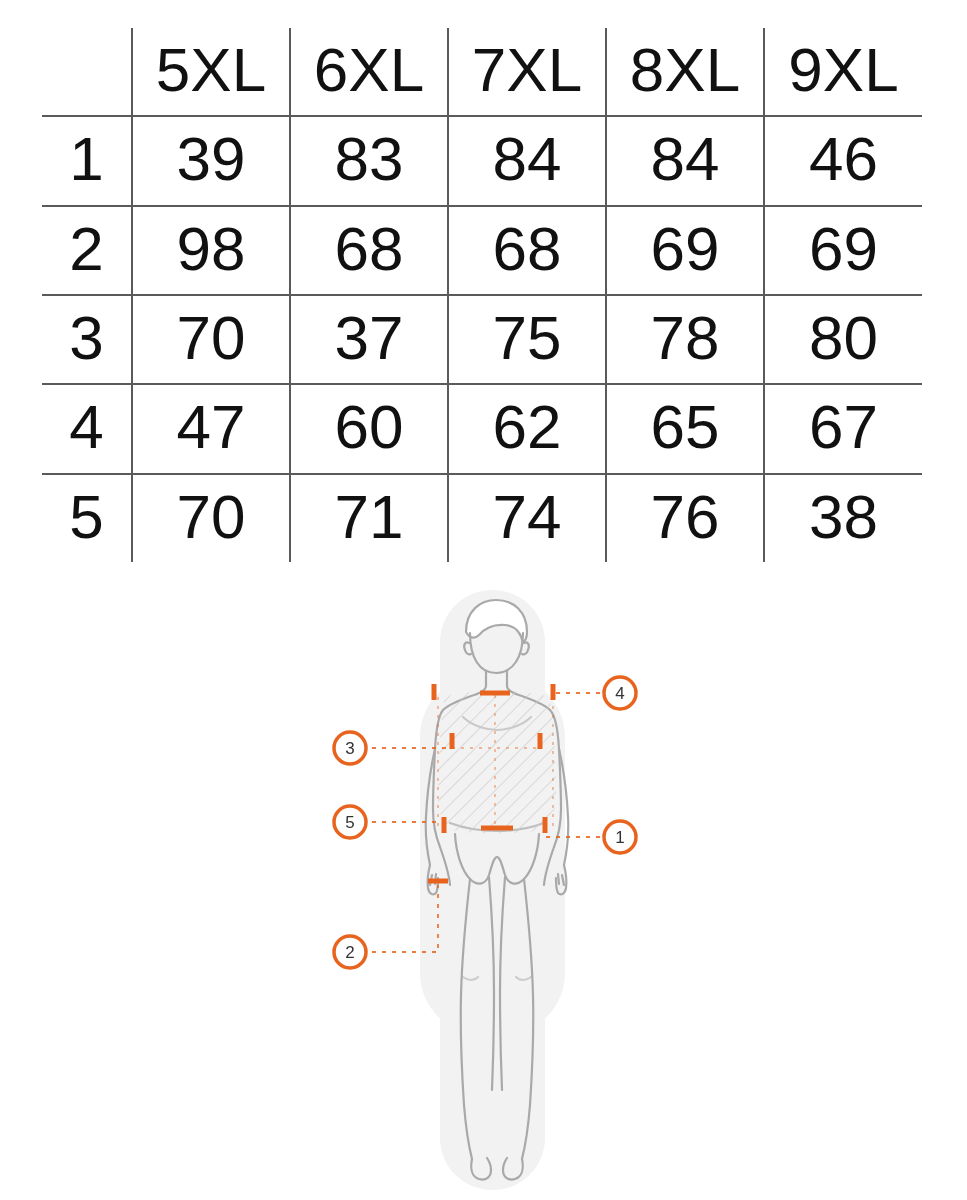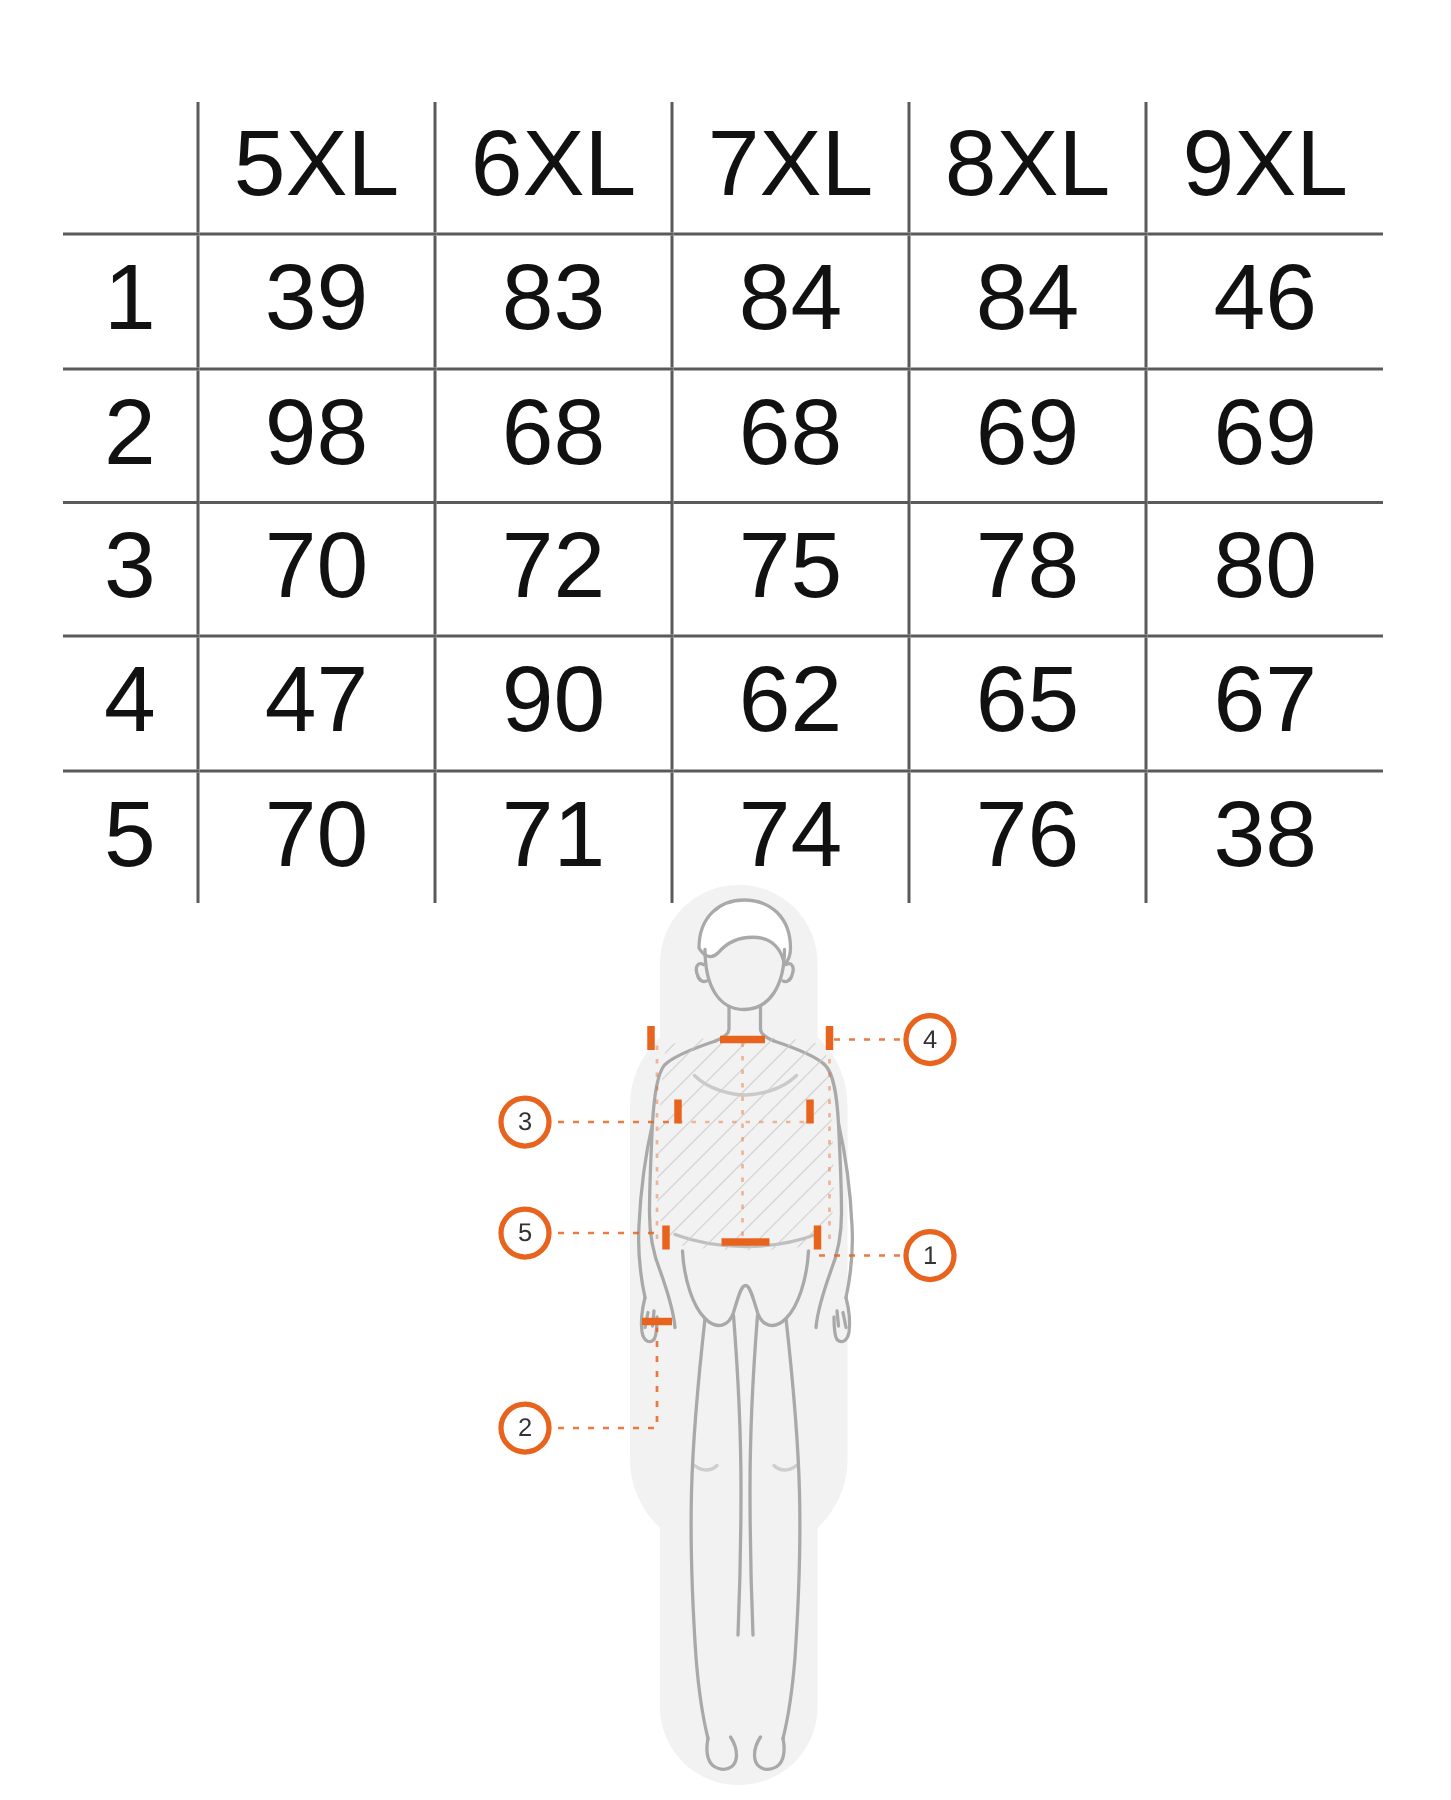--- a/index.html
+++ b/index.html
@@ -20,21 +20,20 @@
   .table-wrap {
     position: absolute;
     top: 28px;
     left: 42px;
     width: 880px;
   }
   table.size-table {
     border-collapse: collapse;
     width: 100%;
     table-layout: fixed;
-    margin-top: 40px;
   }
   table.size-table td,
   table.size-table th {
     text-align: center;
     font-weight: 400;
     font-size: 62px;
     line-height: 1.28;
     color: #111111;
     padding: 2px 0 6px 0;
     border: none;
@@ -111,29 +110,29 @@
         <td class="label-cell">2</td>
         <td class="size-cell">98</td>
         <td class="size-cell">68</td>
         <td class="size-cell">68</td>
         <td class="size-cell">69</td>
         <td class="size-cell">69</td>
       </tr>
       <tr class="body-row">
         <td class="label-cell">3</td>
         <td class="size-cell">70</td>
-        <td class="size-cell">72</td>
+        <td class="size-cell">37</td>
         <td class="size-cell">75</td>
         <td class="size-cell">78</td>
         <td class="size-cell">80</td>
       </tr>
       <tr class="body-row">
         <td class="label-cell">4</td>
         <td class="size-cell">47</td>
-        <td class="size-cell">90</td>
+        <td class="size-cell">60</td>
         <td class="size-cell">62</td>
         <td class="size-cell">65</td>
         <td class="size-cell">67</td>
       </tr>
       <tr class="body-row">
         <td class="label-cell">5</td>
         <td class="size-cell">70</td>
         <td class="size-cell">71</td>
         <td class="size-cell">74</td>
         <td class="size-cell">76</td>

